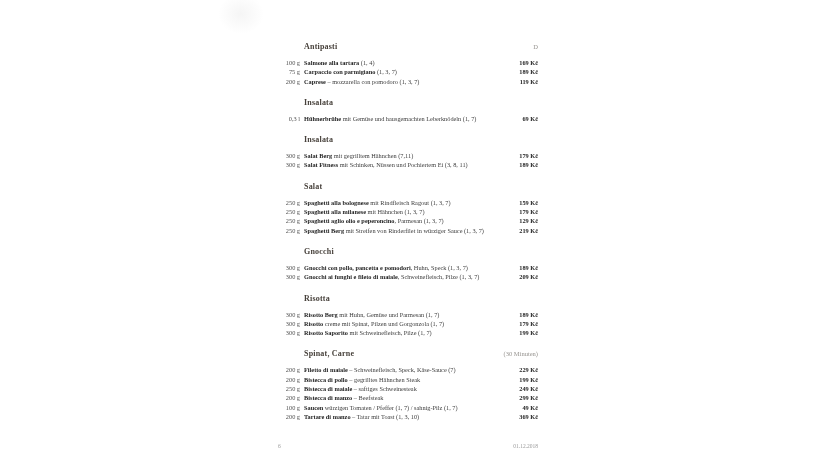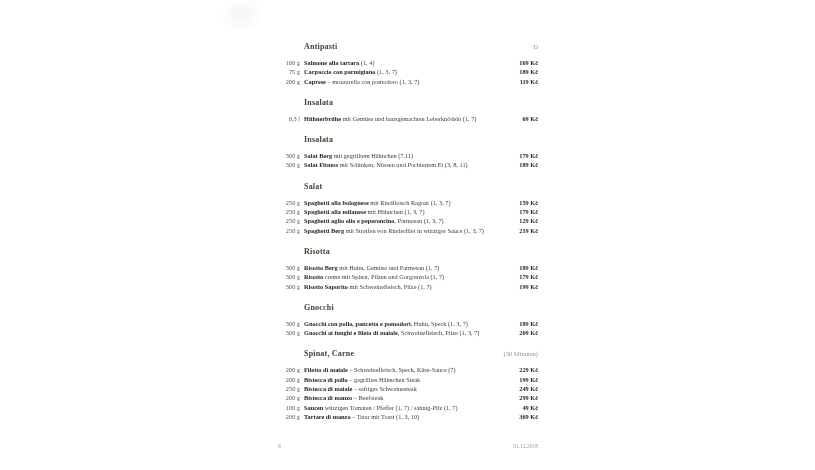--- a/index.html
+++ b/index.html
@@ -170,60 +170,60 @@
   <div class="menu-row">
           <span class="item-amount">250 g</span>
           <span class="item-body"><span class="item-name">Spaghetti Berg</span><span class="item-desc"> mit Streifen von Rinderfilet in würziger Sauce (1, 3, 7)</span></span>
           <span class="item-price">219 Kč</span>
         </div>
 </div>
   </div>
 
   <div class="menu-section">
     <div class="section-head">
+      <span class="section-title">Gnocchi</span>
+      <span class="section-note"></span>
+    </div>
+    <div class="section-rows">
+  <div class="menu-row">
+          <span class="item-amount">300 g</span>
+          <span class="item-body"><span class="item-name">Gnocchi con pollo, pancetta e pomodori</span><span class="item-desc">, Huhn, Speck (1, 3, 7)</span></span>
+          <span class="item-price">189 Kč</span>
+        </div>
+
+  <div class="menu-row">
+          <span class="item-amount">300 g</span>
+          <span class="item-body"><span class="item-name">Gnocchi ai funghi e fileto di maiale</span><span class="item-desc">, Schweinefleisch, Pilze (1, 3, 7)</span></span>
+          <span class="item-price">209 Kč</span>
+        </div>
+</div>
+  </div>
+
+  <div class="menu-section">
+    <div class="section-head">
       <span class="section-title">Risotta</span>
       <span class="section-note"></span>
     </div>
     <div class="section-rows">
   <div class="menu-row">
           <span class="item-amount">300 g</span>
           <span class="item-body"><span class="item-name">Risotto Berg</span><span class="item-desc"> mit Huhn, Gemüse und Parmesan (1, 7)</span></span>
           <span class="item-price">189 Kč</span>
         </div>
 
   <div class="menu-row">
           <span class="item-amount">300 g</span>
           <span class="item-body"><span class="item-name">Risotto</span><span class="item-desc"> creme mit Spinat, Pilzen und Gorgonzola (1, 7)</span></span>
           <span class="item-price">179 Kč</span>
         </div>
 
   <div class="menu-row">
           <span class="item-amount">300 g</span>
           <span class="item-body"><span class="item-name">Risotto Saporito</span><span class="item-desc"> mit Schweinefleisch, Pilze (1, 7)</span></span>
           <span class="item-price">199 Kč</span>
-        </div>
-</div>
-  </div>
-
-  <div class="menu-section">
-    <div class="section-head">
-      <span class="section-title">Gnocchi</span>
-      <span class="section-note"></span>
-    </div>
-    <div class="section-rows">
-  <div class="menu-row">
-          <span class="item-amount">300 g</span>
-          <span class="item-body"><span class="item-name">Gnocchi con pollo, pancetta e pomodori</span><span class="item-desc">, Huhn, Speck (1, 3, 7)</span></span>
-          <span class="item-price">189 Kč</span>
-        </div>
-
-  <div class="menu-row">
-          <span class="item-amount">300 g</span>
-          <span class="item-body"><span class="item-name">Gnocchi ai funghi e fileto di maiale</span><span class="item-desc">, Schweinefleisch, Pilze (1, 3, 7)</span></span>
-          <span class="item-price">209 Kč</span>
         </div>
 </div>
   </div>
 
   <div class="menu-section">
     <div class="section-head">
       <span class="section-title">Spinat, Carne</span>
       <span class="section-note">(30 Minuten)</span>
     </div>
     <div class="section-rows">

